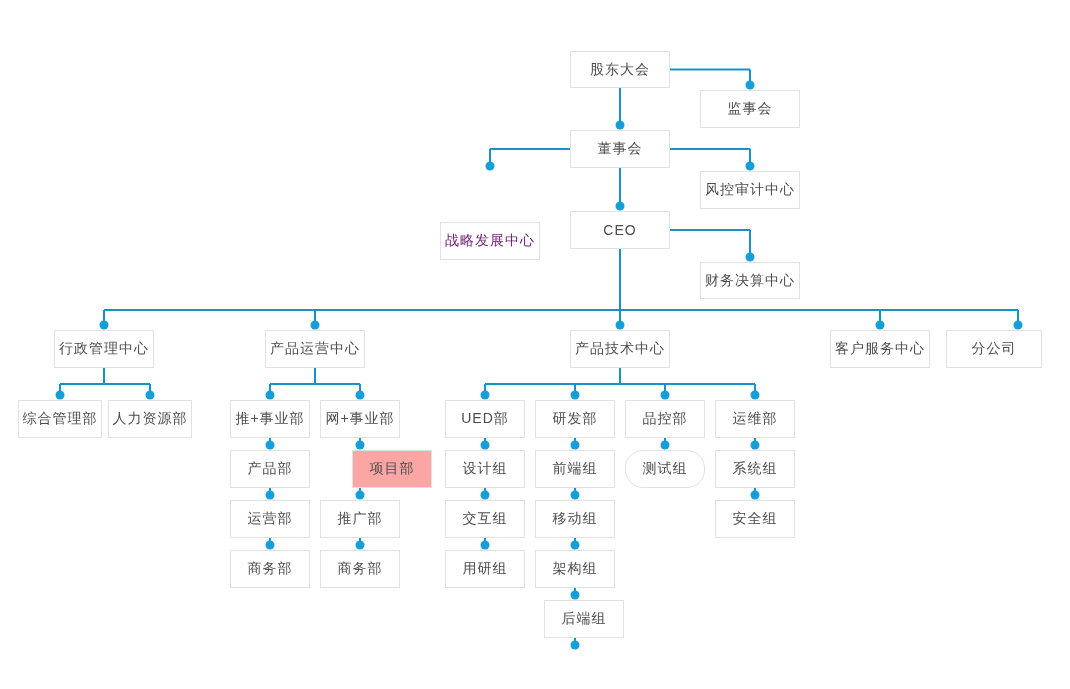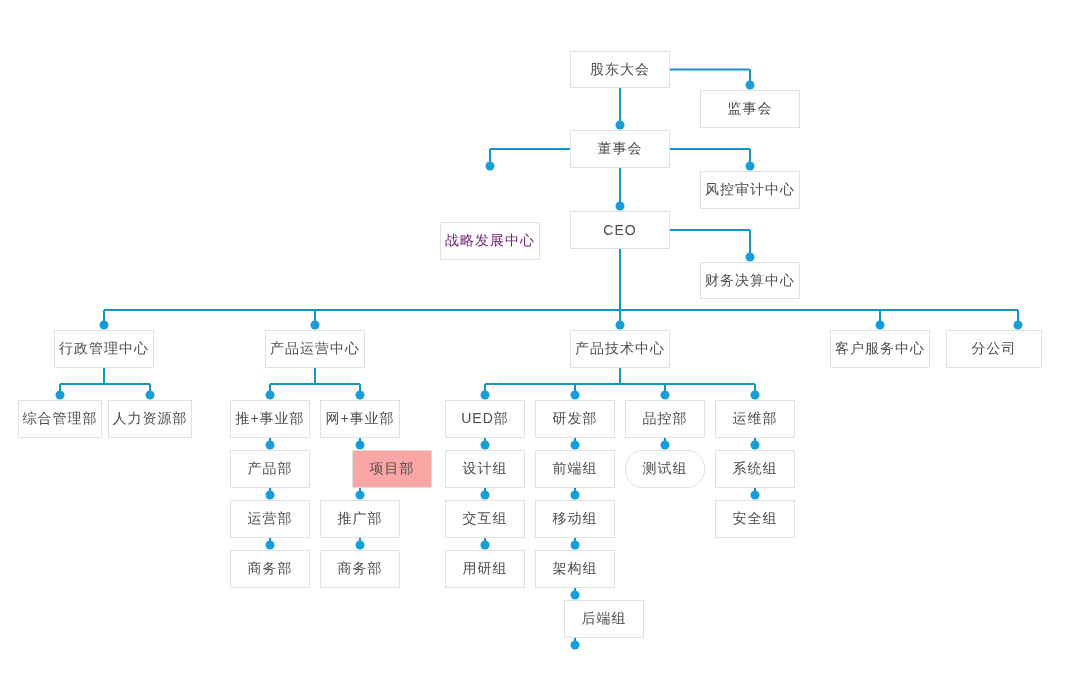--- a/index.html
+++ b/index.html
@@ -156,14 +156,14 @@
     <div class="org-node" style="left: 715px; top: 400px; width: 80px; height: 38px; background: rgb(255, 255, 255); border-color: rgb(225, 225, 225); color: rgb(76, 76, 76);">运维部</div>
     <div class="org-node" style="left: 445px; top: 450px; width: 80px; height: 38px; background: rgb(255, 255, 255); border-color: rgb(225, 225, 225); color: rgb(76, 76, 76);">设计组</div>
     <div class="org-node" style="left: 535px; top: 450px; width: 80px; height: 38px; background: rgb(255, 255, 255); border-color: rgb(225, 225, 225); color: rgb(76, 76, 76);">前端组</div>
     <div class="org-node" style="left: 625px; top: 450px; width: 80px; height: 38px; background: rgb(255, 255, 255); border-color: rgb(225, 225, 225); color: rgb(76, 76, 76); border-radius: 18px;">测试组</div>
     <div class="org-node" style="left: 715px; top: 450px; width: 80px; height: 38px; background: rgb(255, 255, 255); border-color: rgb(225, 225, 225); color: rgb(76, 76, 76);">系统组</div>
     <div class="org-node" style="left: 445px; top: 500px; width: 80px; height: 38px; background: rgb(255, 255, 255); border-color: rgb(225, 225, 225); color: rgb(76, 76, 76);">交互组</div>
     <div class="org-node" style="left: 535px; top: 500px; width: 80px; height: 38px; background: rgb(255, 255, 255); border-color: rgb(225, 225, 225); color: rgb(76, 76, 76);">移动组</div>
     <div class="org-node" style="left: 715px; top: 500px; width: 80px; height: 38px; background: rgb(255, 255, 255); border-color: rgb(225, 225, 225); color: rgb(76, 76, 76);">安全组</div>
     <div class="org-node" style="left: 445px; top: 550px; width: 80px; height: 38px; background: rgb(255, 255, 255); border-color: rgb(225, 225, 225); color: rgb(76, 76, 76);">用研组</div>
     <div class="org-node" style="left: 535px; top: 550px; width: 80px; height: 38px; background: rgb(255, 255, 255); border-color: rgb(225, 225, 225); color: rgb(76, 76, 76);">架构组</div>
-    <div class="org-node" style="left: 564px; top: 600px; width: 80px; height: 38px; background: rgb(255, 255, 255); border-color: rgb(225, 225, 225); color: rgb(76, 76, 76); text-align: center;">后端组</div>
+    <div class="org-node" style="left: 544px; top: 600px; width: 80px; height: 38px; background: rgb(255, 255, 255); border-color: rgb(225, 225, 225); color: rgb(76, 76, 76); text-align: center;">后端组</div>
   </div>
 
 </body></html>

